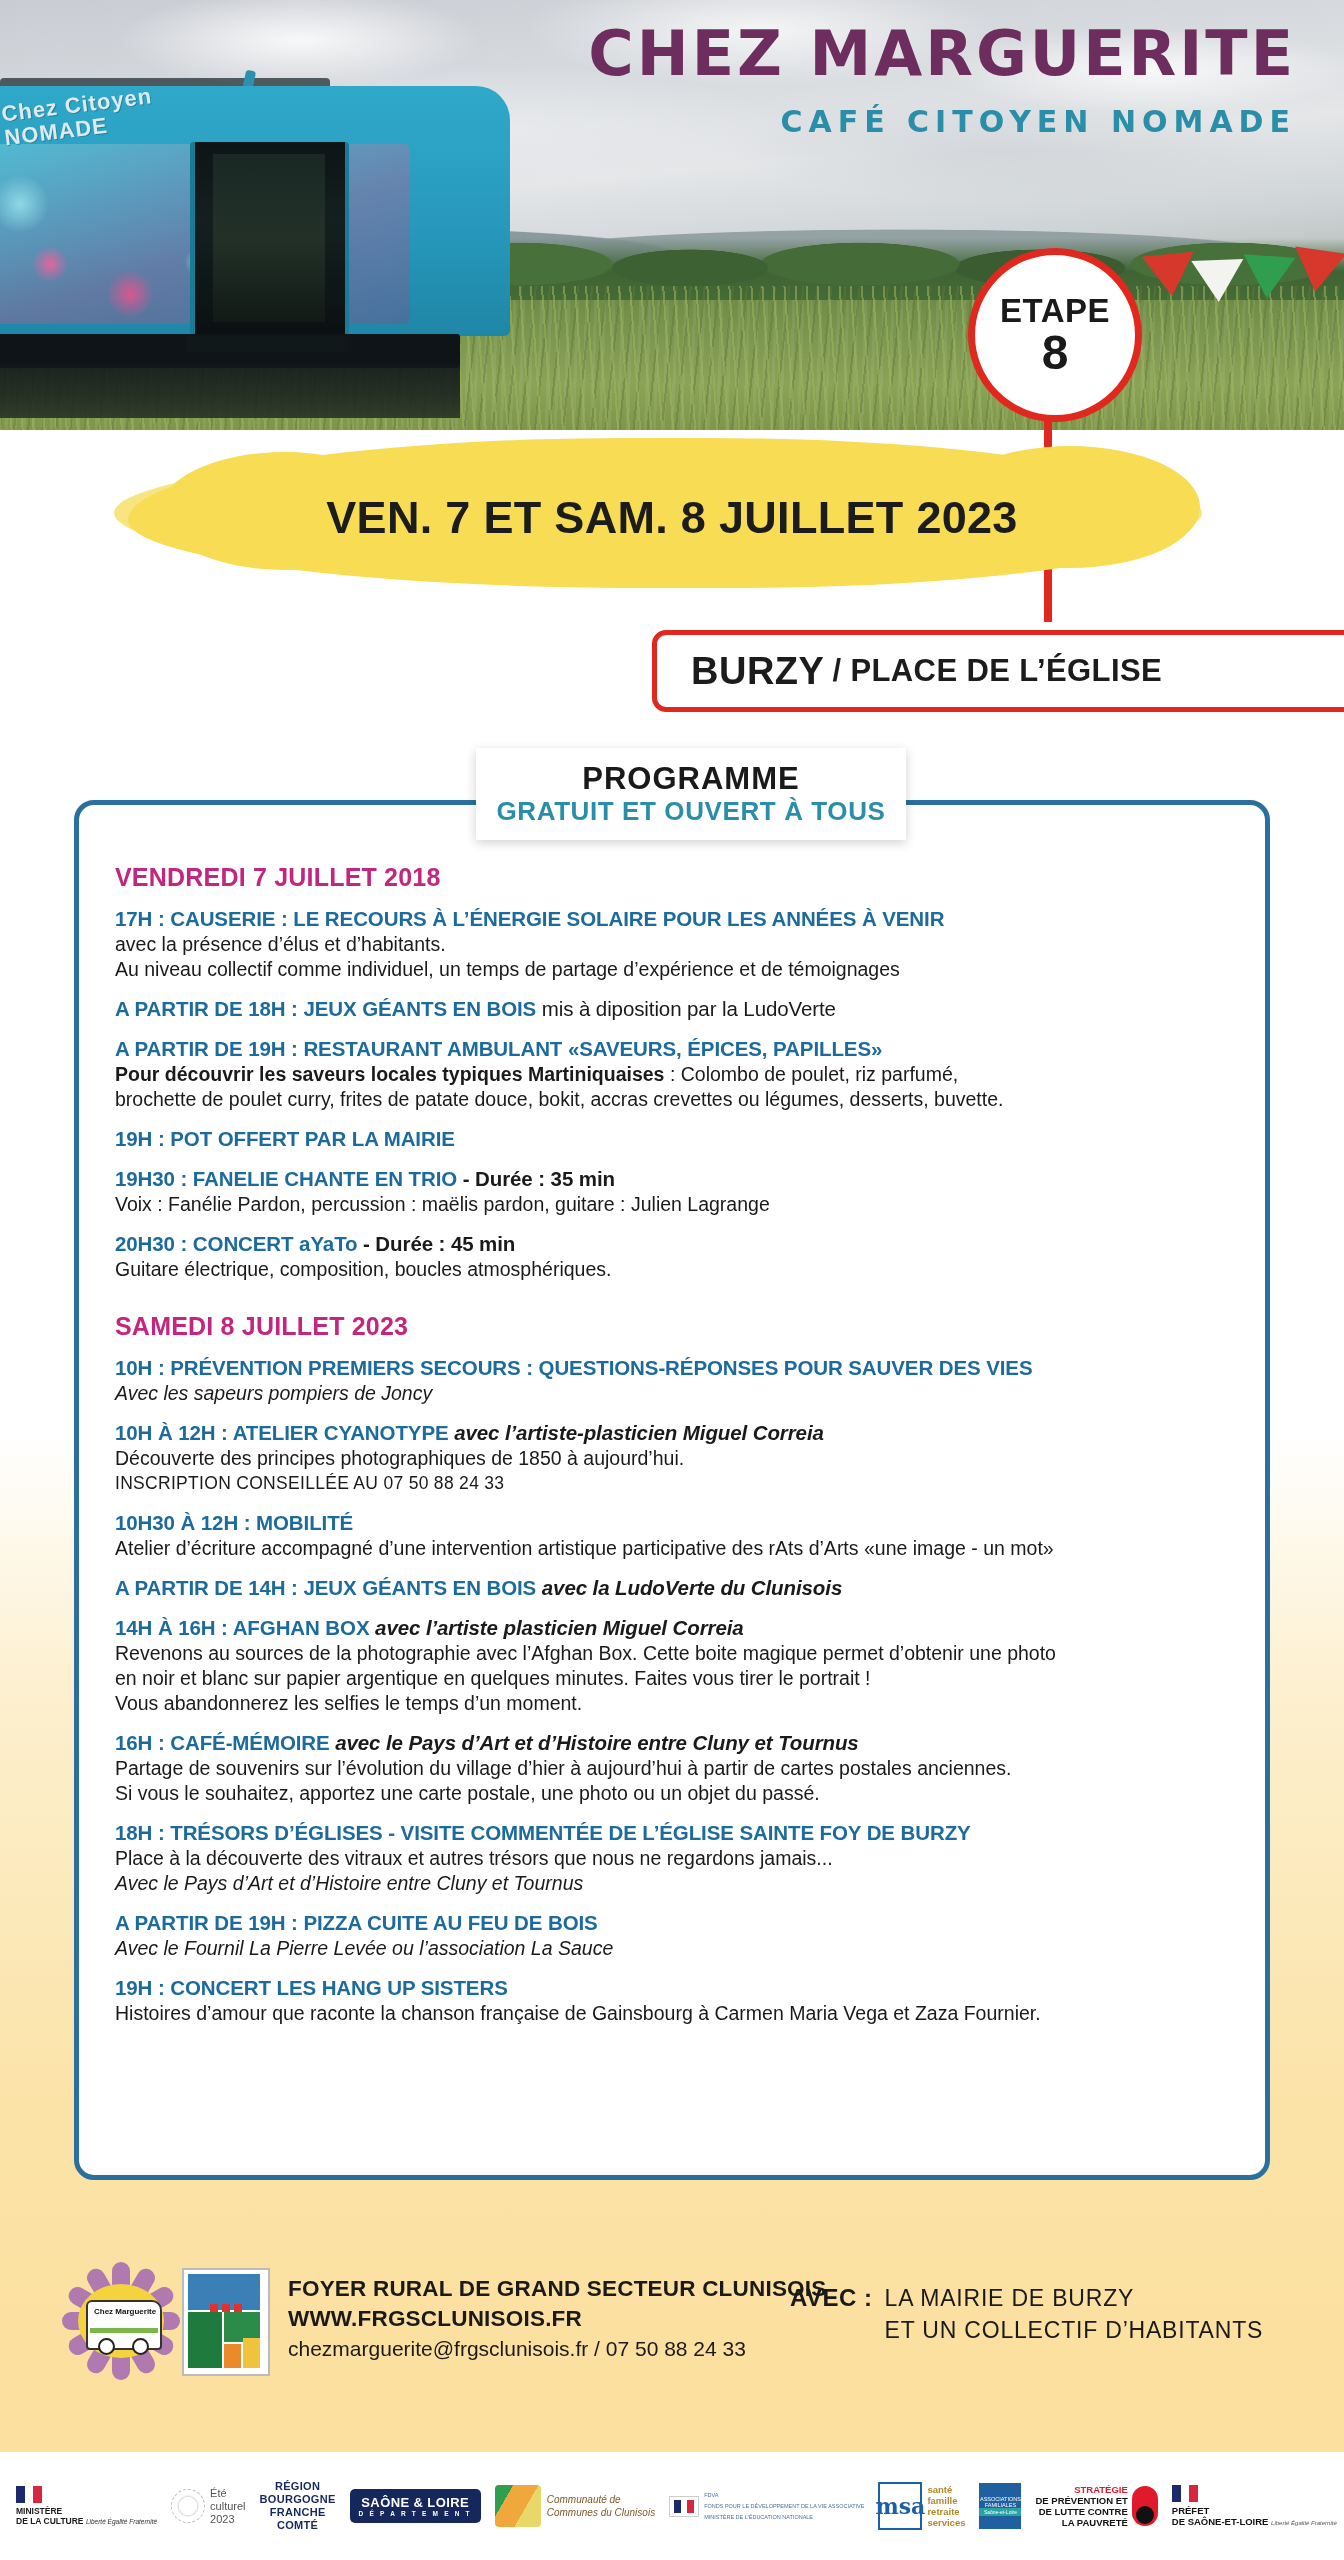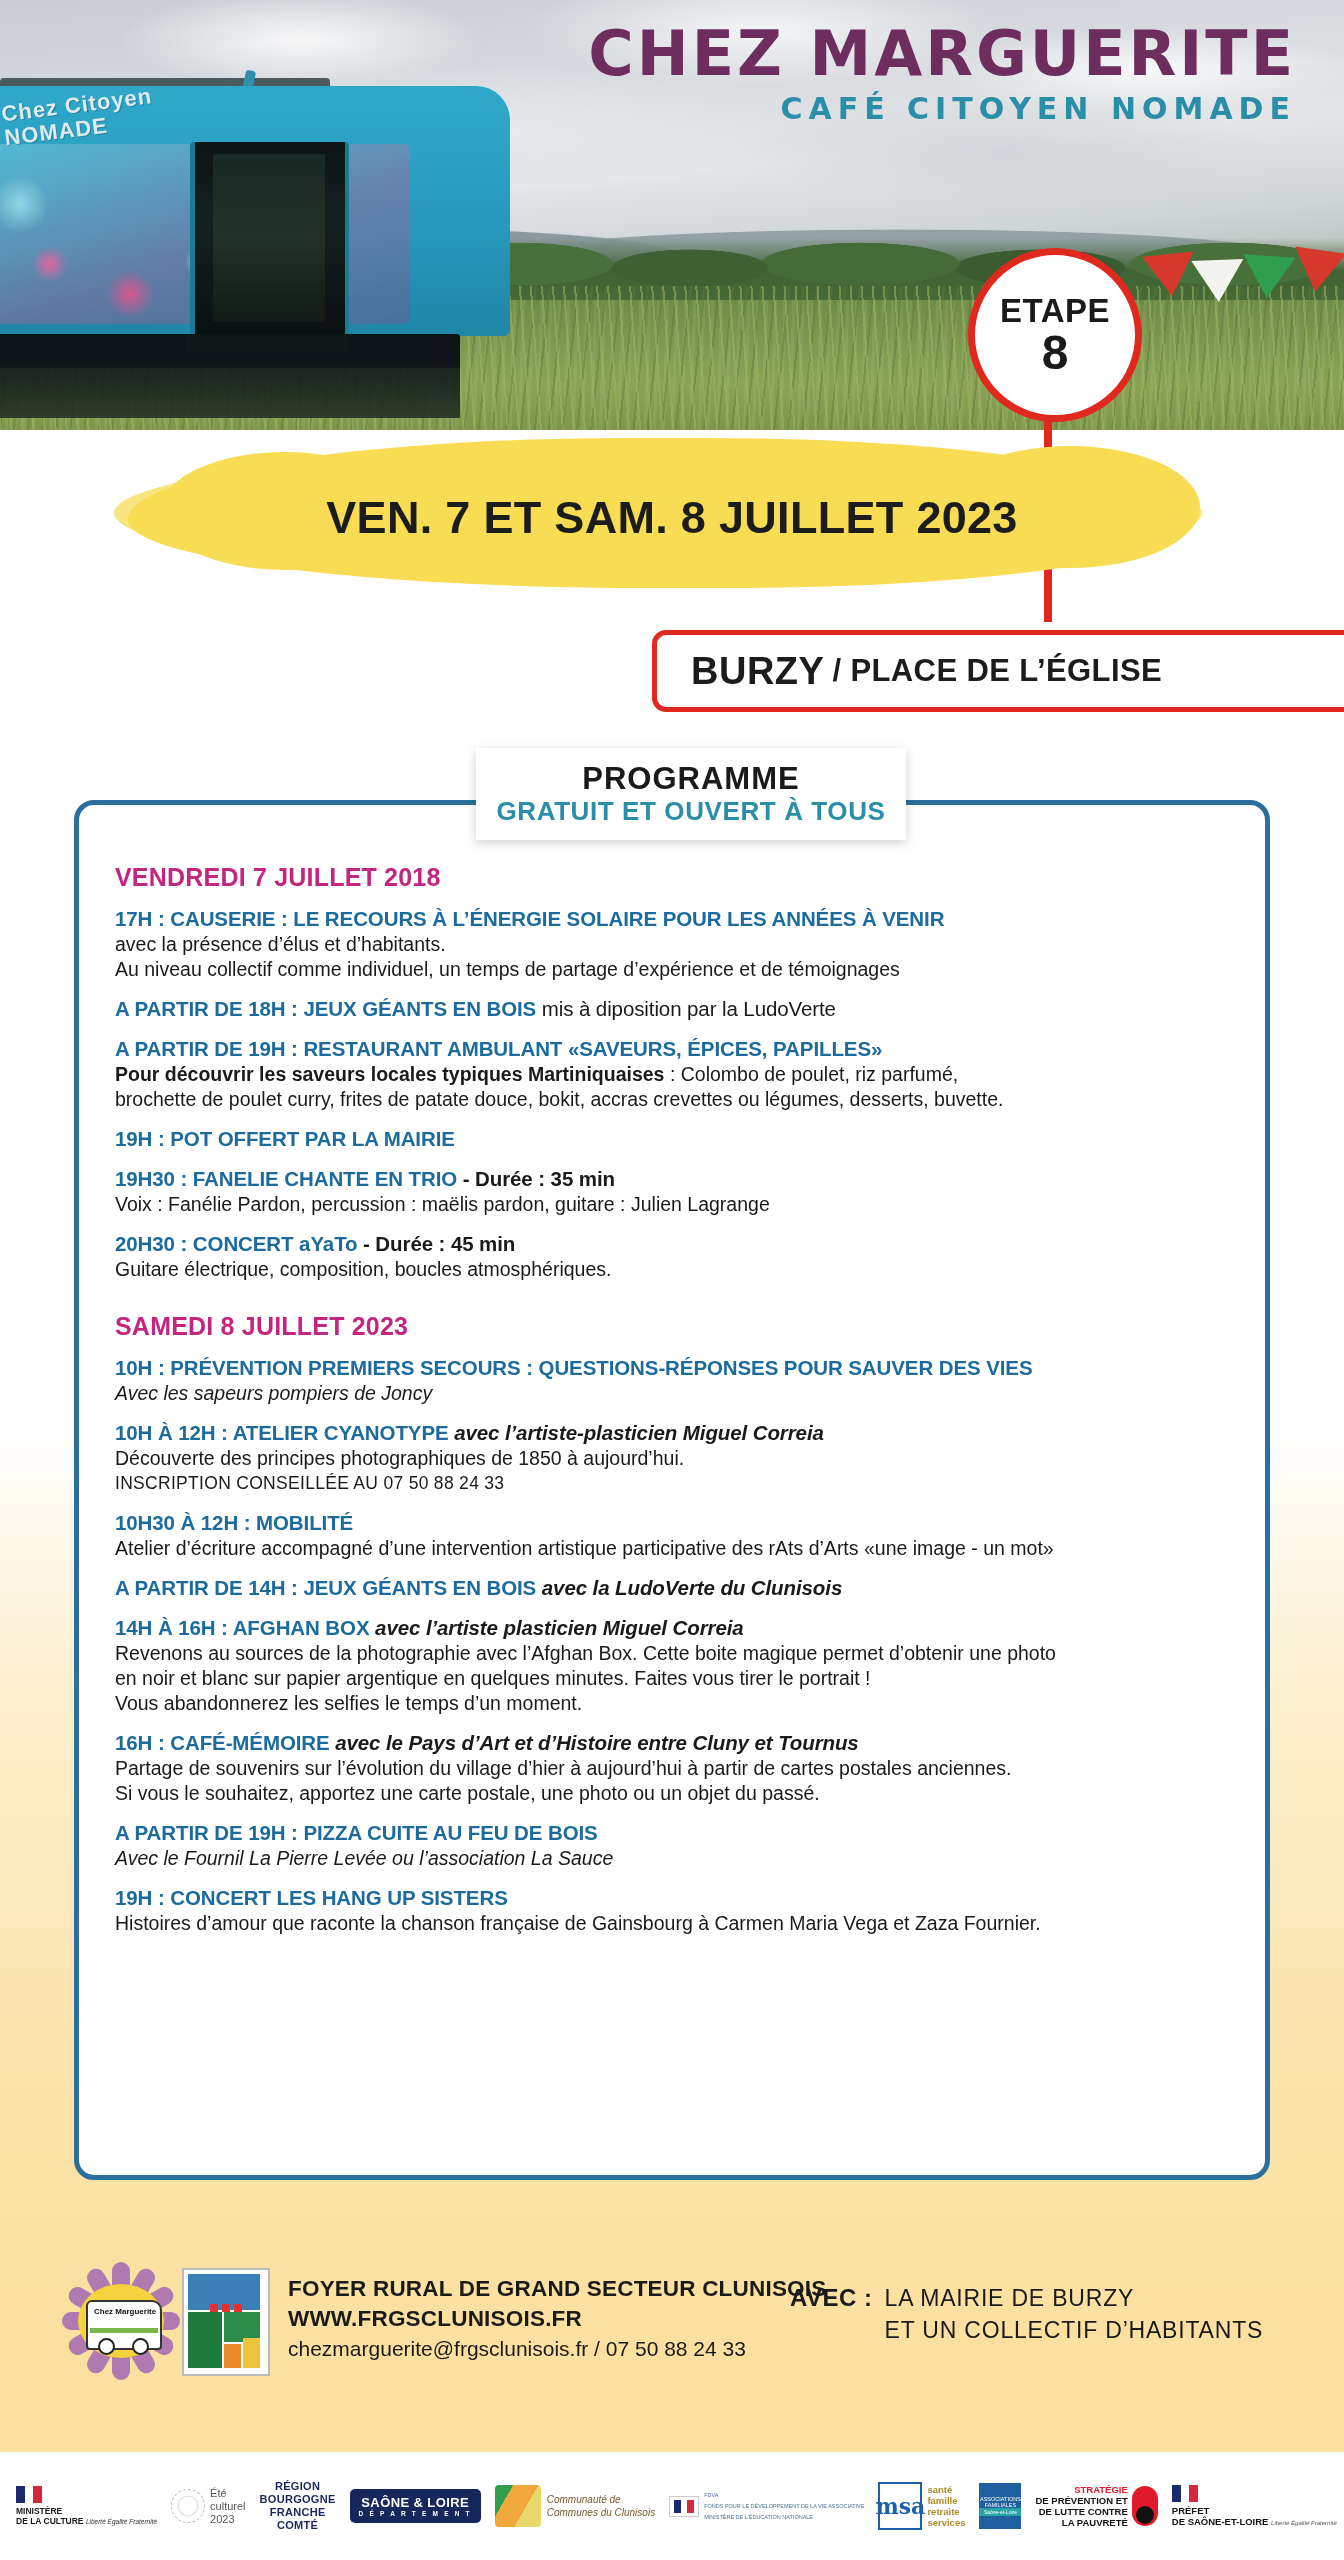--- a/index.html
+++ b/index.html
@@ -84,21 +84,21 @@
   .flag{position:absolute;width:0;height:0;border-left:26px solid transparent;border-right:26px solid transparent;border-top:42px solid #e0301e;}
   .f1{left:2px;top:4px;border-top-color:#d6392b;transform:rotate(-6deg);}
   .f2{left:50px;top:10px;border-top-color:#f3f3ef;transform:rotate(-2deg);}
   .f3{left:100px;top:6px;border-top-color:#2f9e4e;transform:rotate(4deg);}
   .f4{left:150px;top:0px;border-top-color:#d6392b;transform:rotate(8deg);}
 
   
   .hero-title{position:absolute;right:48px;top:22px;text-align:right;}
   .hero-title .l1{font-size:62px;font-weight:800;letter-spacing:3px;color:#6d2d5f;line-height:64px;
     font-family:"DejaVu Sans",sans-serif;}
-  .hero-title .l2{font-size:30px;font-weight:700;letter-spacing:6px;color:#2b8ea8;line-height:36px;margin-top:5px;
+  .hero-title .l2{font-size:30px;font-weight:700;letter-spacing:6px;color:#2b8ea8;line-height:36px;margin-top:18px;
     font-family:"DejaVu Sans",sans-serif;}
 
   
   .etape{position:absolute;left:968px;top:248px;width:160px;height:160px;border-radius:50%;
     background:#ffffff;border:7px solid #e1281f;display:flex;flex-direction:column;
     align-items:center;justify-content:center;z-index:6;}
   .etape .w{font-size:33px;font-weight:700;color:#1a1a1a;letter-spacing:.5px;line-height:36px;}
   .etape .n{font-size:48px;font-weight:700;color:#1a1a1a;line-height:48px;}
   .etape-stem{position:absolute;left:1044px;top:400px;width:8px;height:222px;background:#e1281f;z-index:3;}
 
@@ -342,20 +342,25 @@
       <div class="desc">en noir et blanc sur papier argentique en quelques minutes. Faites vous tirer le portrait !</div>
       <div class="desc">Vous abandonnerez les selfies le temps d’un moment.</div>
     </div>
 
     <div class="entry">
       <div class="ttl"><span>16H : CAFÉ-MÉMOIRE</span><span class="ital"> avec le Pays d’Art et d’Histoire entre Cluny et Tournus</span></div>
       <div class="desc">Partage de souvenirs sur l’évolution du village d’hier à aujourd’hui à partir de cartes postales anciennes.</div>
       <div class="desc">Si vous le souhaitez, apportez une carte postale, une photo ou un objet du passé.</div>
     </div>
 
+    <div class="entry">
+      <div class="ttl">18H : TRÉSORS D’ÉGLISES - VISITE COMMENTÉE DE L’ÉGLISE SAINTE FOY DE BURZY</div>
+      <div class="desc">Place à la découverte des vitraux et autres trésors que nous ne regardons jamais...</div>
+      <div class="desc it">Avec le Pays d’Art et d’Histoire entre Cluny et Tournus</div>
+    </div>
 
     <div class="entry">
       <div class="ttl">A PARTIR DE 19H : PIZZA CUITE AU FEU DE BOIS</div>
       <div class="desc it">Avec le Fournil La Pierre Levée ou l’association La Sauce</div>
     </div>
 
     <div class="entry">
       <div class="ttl">19H : CONCERT LES HANG UP SISTERS</div>
       <div class="desc">Histoires d’amour que raconte la chanson française de Gainsbourg à Carmen Maria Vega et Zaza Fournier.</div>
     </div>

